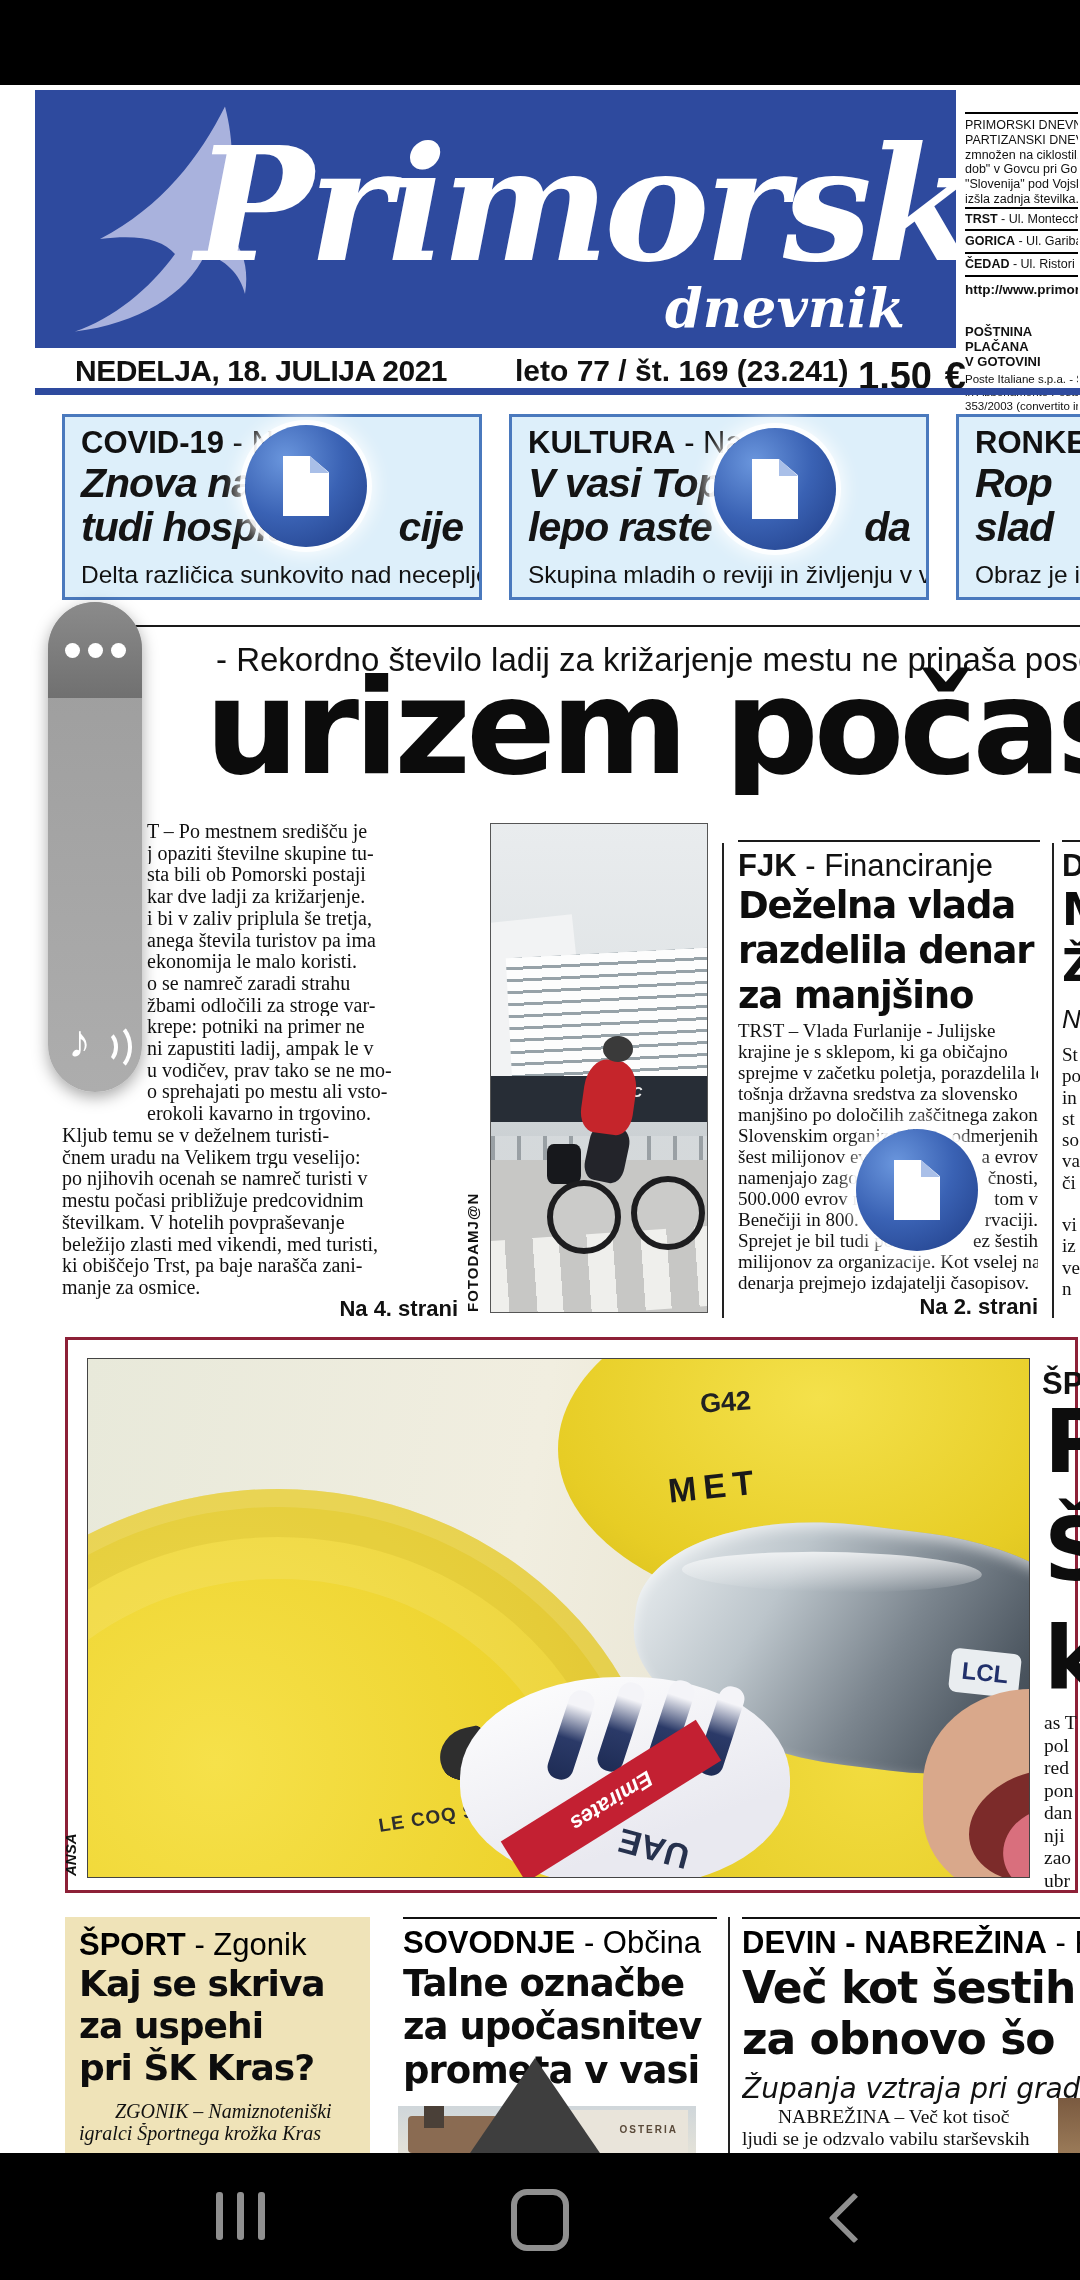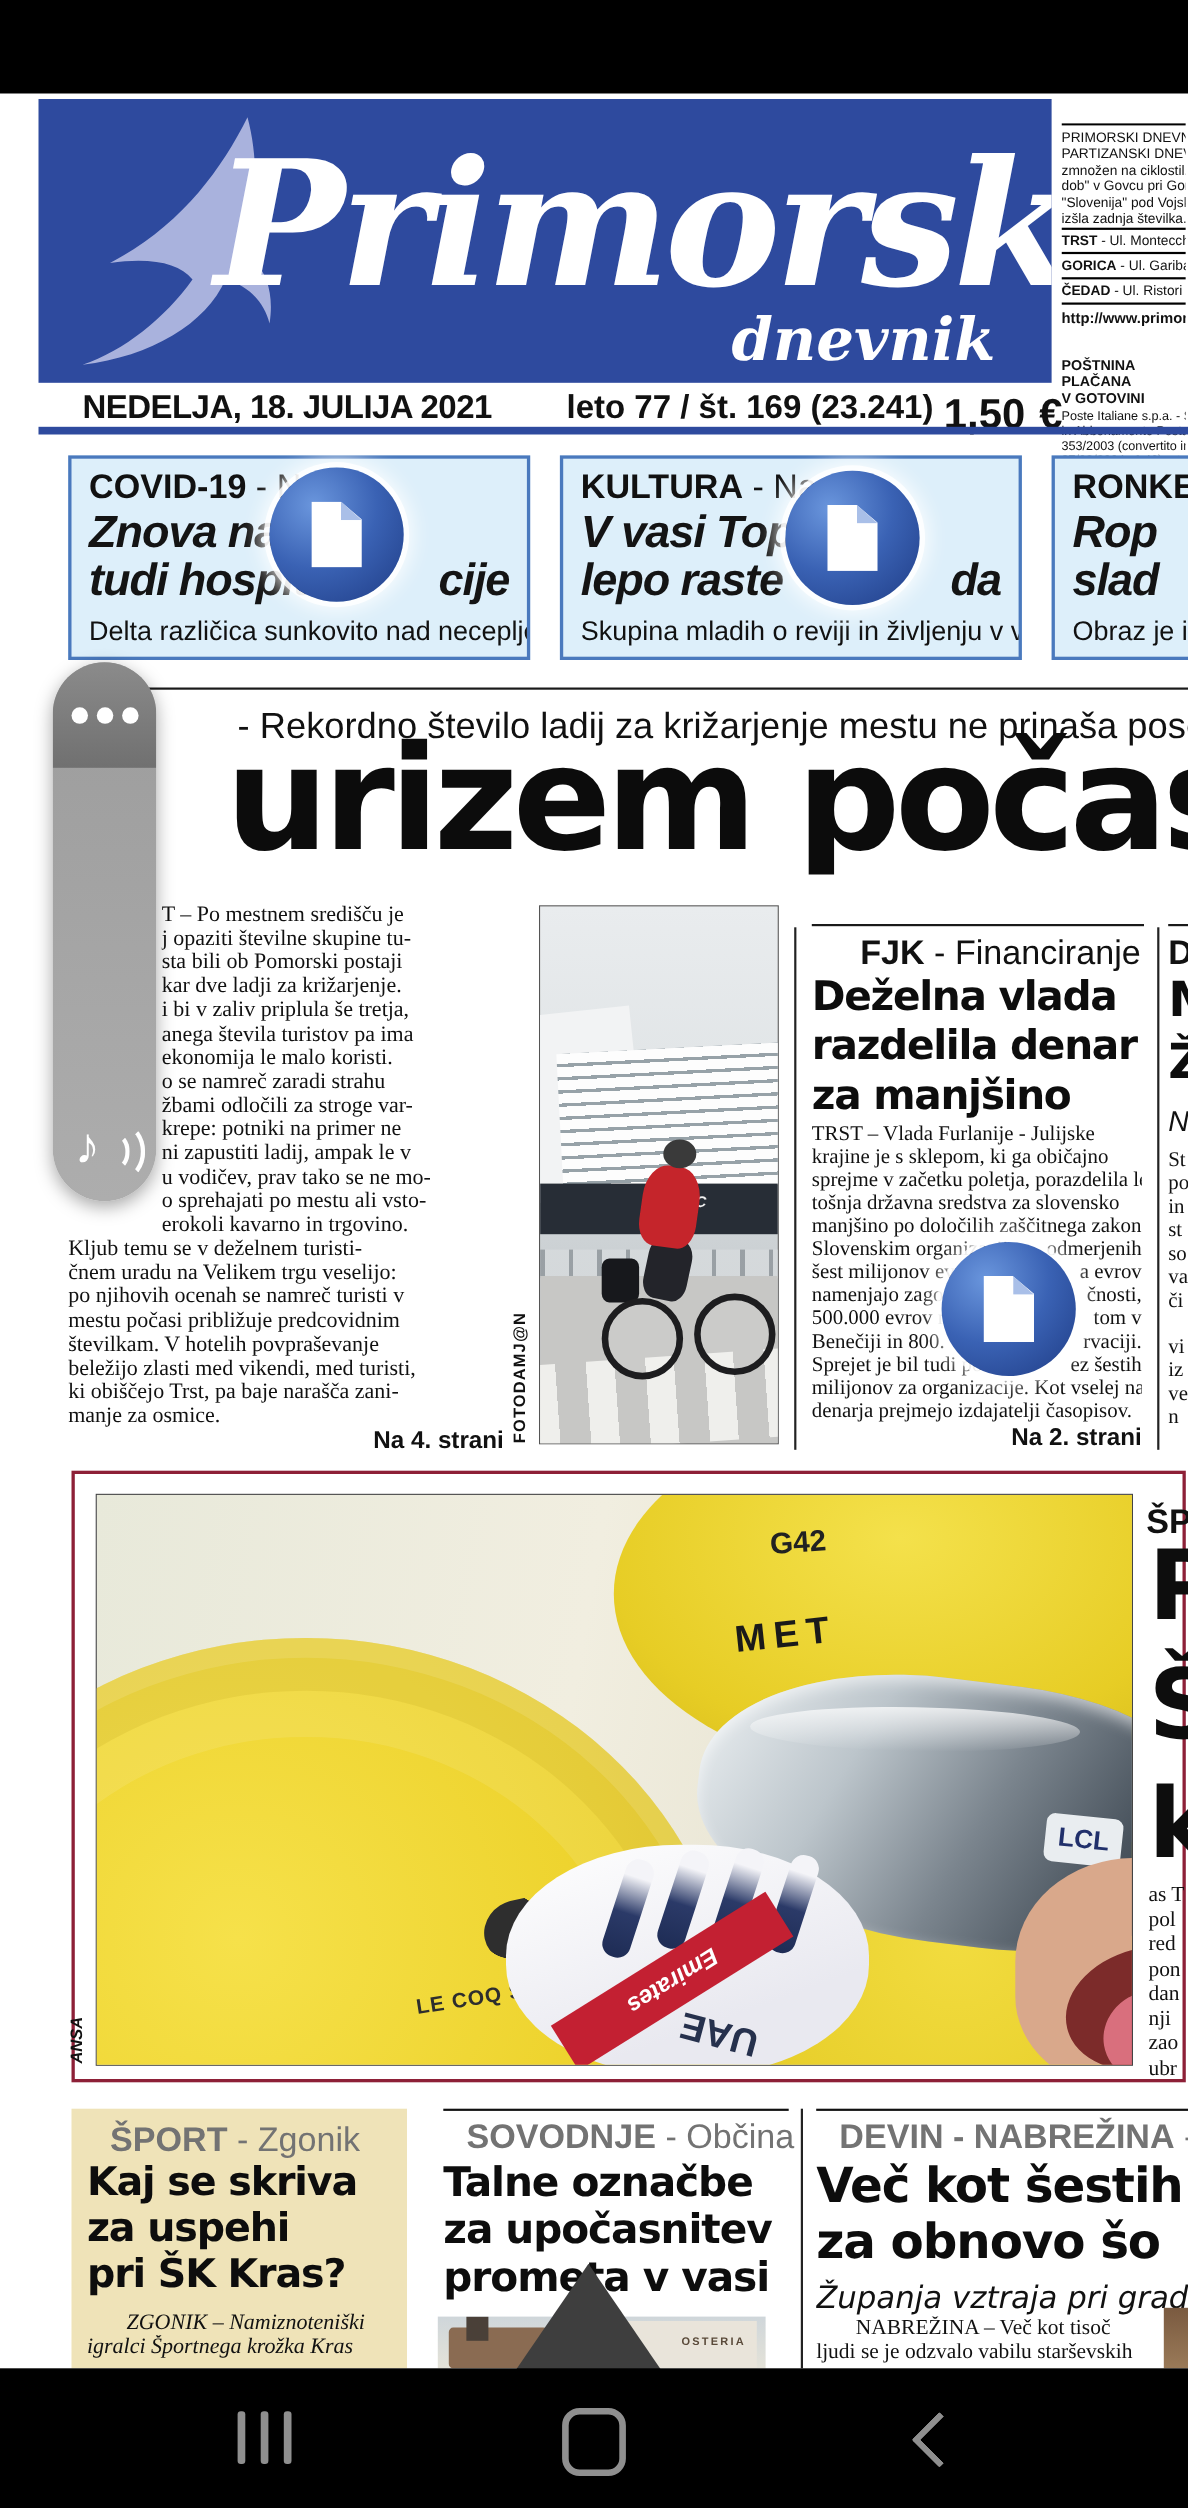--- a/index.html
+++ b/index.html
@@ -64,21 +64,21 @@
   .ship .cy-torso{position:absolute;left:92px;top:236px;width:52px;height:74px;background:#c5252b;border-radius:40% 40% 30% 30%;transform:rotate(8deg);}
   .ship .cy-head{position:absolute;left:112px;top:212px;width:30px;height:26px;background:#3a3a3a;border-radius:50%;}
   .ship .cy-legs{position:absolute;left:96px;top:302px;width:40px;height:56px;background:#23242a;border-radius:30%;transform:rotate(12deg);}
   .ship .wheel{position:absolute;width:62px;height:62px;border:6px solid #1d1d1f;border-radius:50%;background:rgba(255,255,255,.08);}
   .ship .w1{left:56px;top:356px;} .ship .w2{left:140px;top:352px;}
   .ship .bag{position:absolute;left:56px;top:320px;width:34px;height:40px;background:#17181c;border-radius:20%;}
   .photo-credit{left:464px;top:1140px;height:172px;writing-mode:vertical-rl;transform:rotate(180deg);font-weight:700;font-size:15px;letter-spacing:1px;color:#111;}
   
   .fjk-rule{left:738px;top:840px;width:302px;height:2px;}
   .fjk-kick{left:738px;top:848px;font-size:31px;color:#111;white-space:nowrap;}
-  .fjk-kick b{font-weight:700;margin-left:44px;}
+  .fjk-kick b{font-weight:700;}
   .fjk-head{left:738px;top:884px;width:302px;font-weight:700;font-size:37px;line-height:1.21;letter-spacing:-1.2px;color:#0d0d0d;white-space:nowrap;font-family:"DejaVu Sans",sans-serif;}
   .fjk-body{left:738px;top:1020px;width:300px;}
   .fjk-body .line{font-size:19px;line-height:21px;}
   .fjk-ref{left:738px;top:1294px;width:300px;}
   
   .cut-rule{left:1062px;top:840px;width:18px;height:2px;}
   .cut-kick{left:1062px;top:848px;font-weight:700;font-size:31px;color:#111;}
   .cut-h1{left:1062px;top:884px;font-weight:700;font-size:44px;color:#0d0d0d;font-family:"DejaVu Sans",sans-serif;}
   .cut-h2{left:1062px;top:940px;font-weight:700;font-size:44px;color:#0d0d0d;font-family:"DejaVu Sans",sans-serif;}
   .cut-sub{left:1062px;top:1004px;font-style:italic;font-size:26px;color:#111;}
@@ -109,21 +109,21 @@
   .pg-lcl{position:absolute;left:862px;top:292px;width:70px;height:44px;background:#e9edf0;border-radius:8px;transform:rotate(6deg);display:flex;align-items:center;justify-content:center;font-weight:700;font-size:24px;color:#21306b;}
   .pg-coq{position:absolute;left:290px;top:446px;font-weight:700;font-size:19px;color:#2e2e2e;transform:rotate(-9deg);letter-spacing:1px;}
   .pg-rooster{position:absolute;left:352px;top:368px;width:64px;height:58px;background:radial-gradient(circle at 40% 40%,#2e2e2e 55%,transparent 56%);border-radius:50% 20% 50% 50%;transform:rotate(-12deg);}
   .ansa{left:62px;top:1792px;height:84px;writing-mode:vertical-rl;transform:rotate(180deg);font-style:italic;font-weight:700;font-size:15px;color:#111;}
   .sp-kick{left:1042px;top:1366px;font-weight:700;font-size:31px;color:#111;white-space:nowrap;}
   .sp-letter{font-weight:700;font-size:88px;line-height:1;color:#0d0d0d;font-family:"DejaVu Sans",sans-serif;}
   .sp-l1{left:1044px;top:1398px;} .sp-l2{left:1044px;top:1506px;} .sp-l3{left:1044px;top:1614px;}
   .sp-frags{left:1044px;top:1712px;width:36px;}
   .sp-frags .line{font-size:19.5px;line-height:22.5px;}
   
-  .kick31{font-size:31px;color:#737373;white-space:nowrap;margin-left:21px;}
+  .kick31{font-size:31px;color:#000000;white-space:nowrap;}
   .kick31 b{font-weight:700;}
   .bh{font-weight:700;line-height:1.17;letter-spacing:-1px;color:#0d0d0d;white-space:nowrap;font-family:"DejaVu Sans",sans-serif;}
   .abox{left:65px;top:1917px;width:305px;height:236px;background:#efe3b8;box-sizing:border-box;padding:10px 14px;overflow:hidden;}
   .abox .bh{font-size:36px;}
   .abox .body{margin-top:12px;font-style:italic;}
   .serifcol .indent{text-indent:36px;}
   .brule{height:2px;background:#111;}
   .bcol-b-rule{left:403px;top:1917px;width:314px;}
   .b-kick{left:403px;top:1925px;}
   .b-head{left:403px;top:1962px;font-size:37px;}

